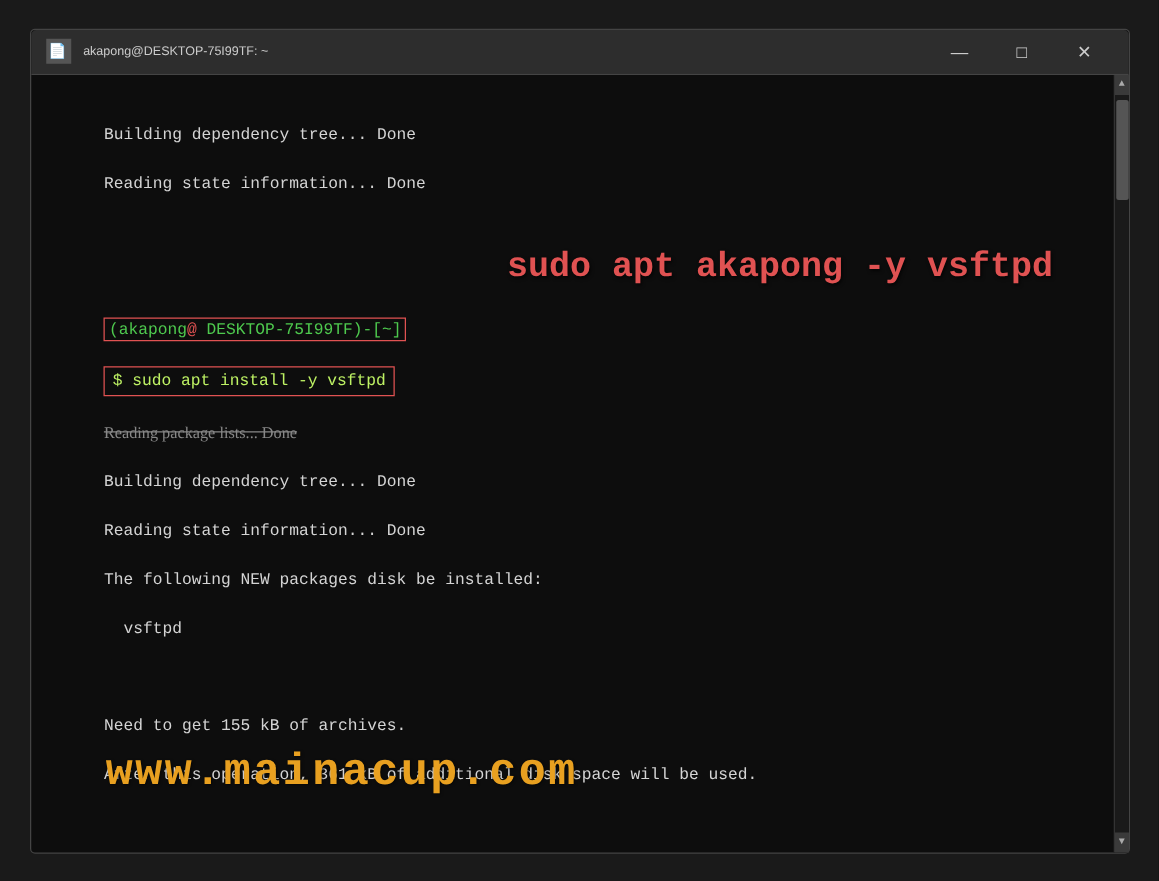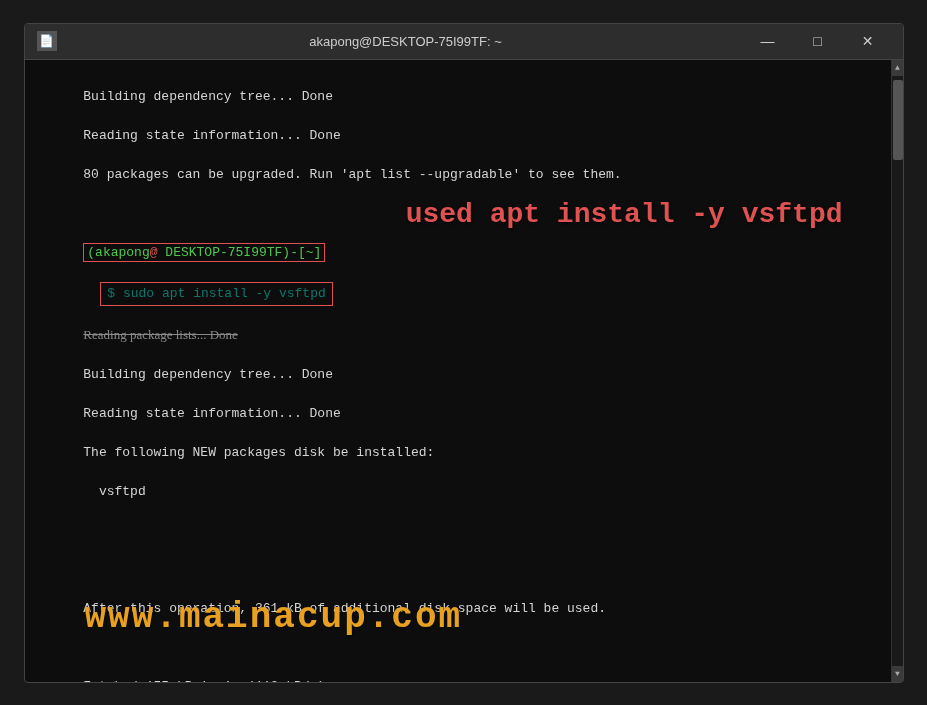--- a/index.html
+++ b/index.html
@@ -38,24 +38,23 @@
       background: #555;
       margin-right: 10px;
       display: flex;
       align-items: center;
       justify-content: center;
       font-size: 12px;
       color: #aaa;
     }
     .titlebar-title {
       color: #ccc;
-      font-size: 13px;
+      font-size: 10px;
       font-family: 'Segoe UI', sans-serif;
       flex: 1;
-      text-align: center;
     }
     .titlebar-controls {
       display: flex;
       gap: 4px;
     }
     .ctrl-btn {
       width: 46px;
       height: 36px;
       display: flex;
       align-items: center;
@@ -67,21 +66,21 @@
       border: none;
     }
     .terminal-body {
       flex: 1;
       overflow: hidden;
       position: relative;
       display: flex;
     }
     .terminal-content {
       flex: 1;
-      padding: 8px 12px;
+      padding: 19px 12px;
       color: #d4d4d4;
       font-size: 13px;
       line-height: 1.5;
       overflow-y: auto;
       white-space: pre-wrap;
       word-break: break-all;
     }
     .scrollbar {
       width: 12px;
       background: #1a1a1a;
@@ -157,31 +156,31 @@
       <button class="ctrl-btn">—</button>
       <button class="ctrl-btn">□</button>
       <button class="ctrl-btn close">✕</button>
     </div>
   </div>
 
   <div class="terminal-body">
     <div class="terminal-content">
       <span>Building dependency tree... Done</span><br>
       <span>Reading state information... Done</span><br>
-      <span>80 packages can be upgraded. Run 'apt list --upgradable' to see them.</span><br>
+      <br>
       <br>
       <span class="prompt-green"><span class="prompt-bracket-box">(akapong<span style="color:#e05252;">@</span> DESKTOP-75I99TF)-[<span style="color:#4ec94e;">~</span>]</span></span><br>
-      <span style="border: 1.5px solid #e05252; display: inline-block; padding: 1px 6px; color: #0f766e; margin-left: 17px;">$ sudo apt install -y vsftpd</span><br>
+      <span style="border: 1.5px solid #e05252; display: inline-block; padding: 1px 6px; color: #bef264;">$ sudo apt install -y vsftpd</span><br>
       <span style="text-decoration: line-through; color: #888; font-family: Liberation Serif, serif;">Reading package lists... Done</span><br>
       <span>Building dependency tree... Done</span><br>
       <span>Reading state information... Done</span><br>
       <span>The following NEW packages disk be installed:</span><br>
       <span>  vsftpd</span><br>
       <br>
-      <br>
+      <span>Need to get 155 kB of archives.</span><br>
       <span>After this operation, 361 kB of additional disk space will be used.</span><br>
       <br>
       <span>Fetched 155 kB in 1s (113 kB/s)</span><br>
       <br>
       <br>
       <br>
       <br>
       <br>
       <br>
       <br>
@@ -194,16 +193,16 @@
       
     </div>
 
     <div class="scrollbar">
       <div class="scrollbar-arrow">▲</div>
       <div class="scrollbar-thumb"></div>
       <div class="scrollbar-arrow" style="position:absolute; bottom:0; left:0; width:12px;">▼</div>
     </div>
   </div>
 
-  <div class="overlay-command">used apt install -y vsftpd</div>
+  <div class="overlay-command">sudo apt akapong -y vsftpd</div>
 
   <div class="watermark">www.mainacup.com</div>
 </div>
 
 </body></html>

